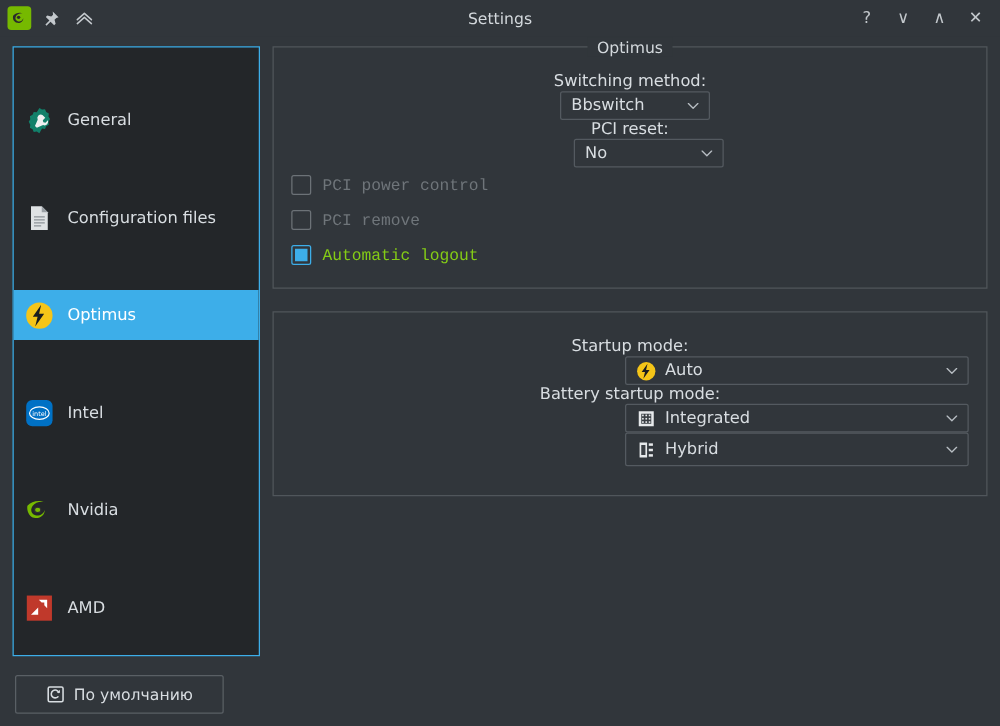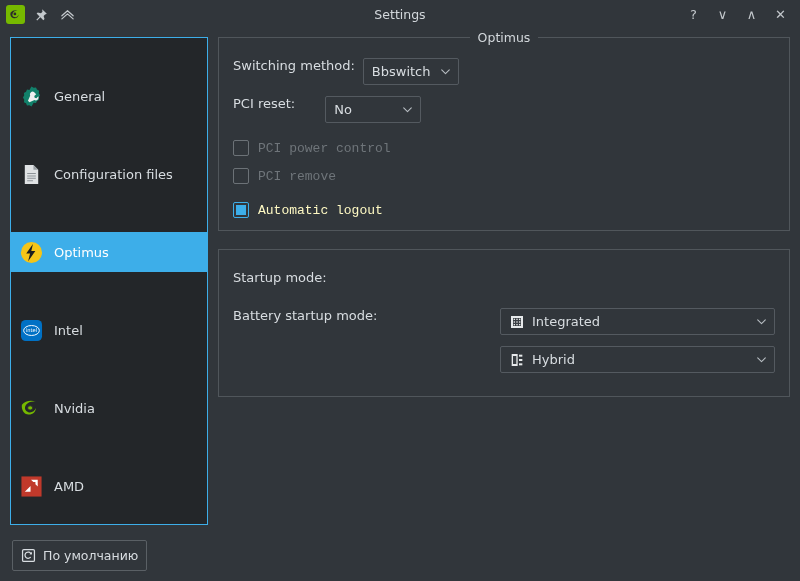--- a/index.html
+++ b/index.html
@@ -119,22 +119,23 @@
     font-size: 12.5px;
     color: #d3d8dc;
   }
   .gb-title span {
     background: #31363b;
     padding: 0 8px;
   }
 
   .row {
     display: flex;
-    align-items: flex-start;
+    align-items: center;
     height: 38px;
+    flex-direction: column;
   }
   .row-label {
     font-size: 13px;
     color: #d8dde1;
     flex: 0 0 auto;
   }
 
   
   .combo {
     height: 27px;
@@ -147,21 +148,21 @@
     color: #d8dde1;
     font-size: 13px;
     gap: 7px;
   }
   .combo .cbtext { flex: 1; white-space: nowrap; overflow: hidden; }
   .chev {
     width: 13px; height: 13px;
     flex: 0 0 13px;
     color: #b7bdc2;
   }
-  .combo-sm { width: 96px; margin-left: 8px; }
+  .combo-sm { width: 120px; margin-left: 8px; }
   .combo-lg { width: 275px; margin-left: auto; }
 
   
   .cbrow {
     display: flex;
     align-items: center;
     height: 28px;
     gap: 9px;
     font-size: 13px;
     font-family: Liberation Mono, monospace;
@@ -179,42 +180,42 @@
     position: relative;
   }
   .cbox.checked::after {
     content: "";
     position: absolute;
     left: 2px; top: 2px;
     width: 10px; height: 10px;
     background: #3daee9;
   }
   .cbrow.disabled { color: #6f757a; }
-  .cbrow.enabled { color: #fef9c3; align-items: flex-end; }
+  .cbrow.enabled { color: #84cc16; }
 
   
   .bottombar {
     height: 52px;
     flex: 0 0 52px;
     display: flex;
     align-items: center;
     padding: 0 12px;
   }
   .btn {
     height: 31px;
     border: 1px solid #5a6065;
     border-radius: 2px;
     background: #31363b;
     color: #d8dde1;
     font-size: 12.5px;
     display: inline-flex;
     align-items: center;
     justify-content: center;
     gap: 7px;
-    padding: 0 8px;
+    padding: 0 24px;
   }
   .btn-dark { background: #272b2e; }
   .spacer { flex: 1; }
   .btn-group { display: flex; gap: 10px; }
   .glyph { display: inline-flex; align-items: center; justify-content: center; }
 </style>
 </head>
 <body>
 
 <div id="app">
@@ -375,20 +376,34 @@
         <div class="cbrow enabled">
           <span class="cbox checked"></span>
           <span>Automatic logout</span>
         </div>
       </div>
 
       <div class="groupbox">
 
         <div class="row">
           <div class="row-label">Startup mode:</div>
+          <div class="combo combo-lg">
+            <span style="flex:0 0 16px;display:flex">
+              <svg width="16" height="16" viewBox="0 0 24 24" aria-hidden="true">
+                <circle cx="12" cy="12" r="11" fill="#f5c518"></circle>
+                <path d="M13.5 3l-7 10h4l-2 8 7.5-10.5h-4.2z" fill="#1b1d1f"></path>
+              </svg>
+            </span>
+            <span class="cbtext">Auto</span>
+            <span class="chev">
+              <svg width="13" height="13" viewBox="0 0 24 24" aria-hidden="true">
+                  <path d="M5 9l7 7 7-7" stroke="#b7bdc2" stroke-width="2" fill="none" stroke-linecap="round" stroke-linejoin="round"></path>
+                </svg>
+            </span>
+          </div>
         </div>
 
         <div class="row">
           <div class="row-label">Battery startup mode:</div>
           <div class="combo combo-lg">
             <span style="flex:0 0 16px;display:flex">
               <svg width="16" height="16" viewBox="0 0 24 24" aria-hidden="true">
                 <rect x="3" y="3" width="18" height="18" fill="#e6e9eb"></rect>
                 <rect x="6" y="6" width="12" height="12" fill="#3a3f44"></rect>
                 <g fill="#e6e9eb">

